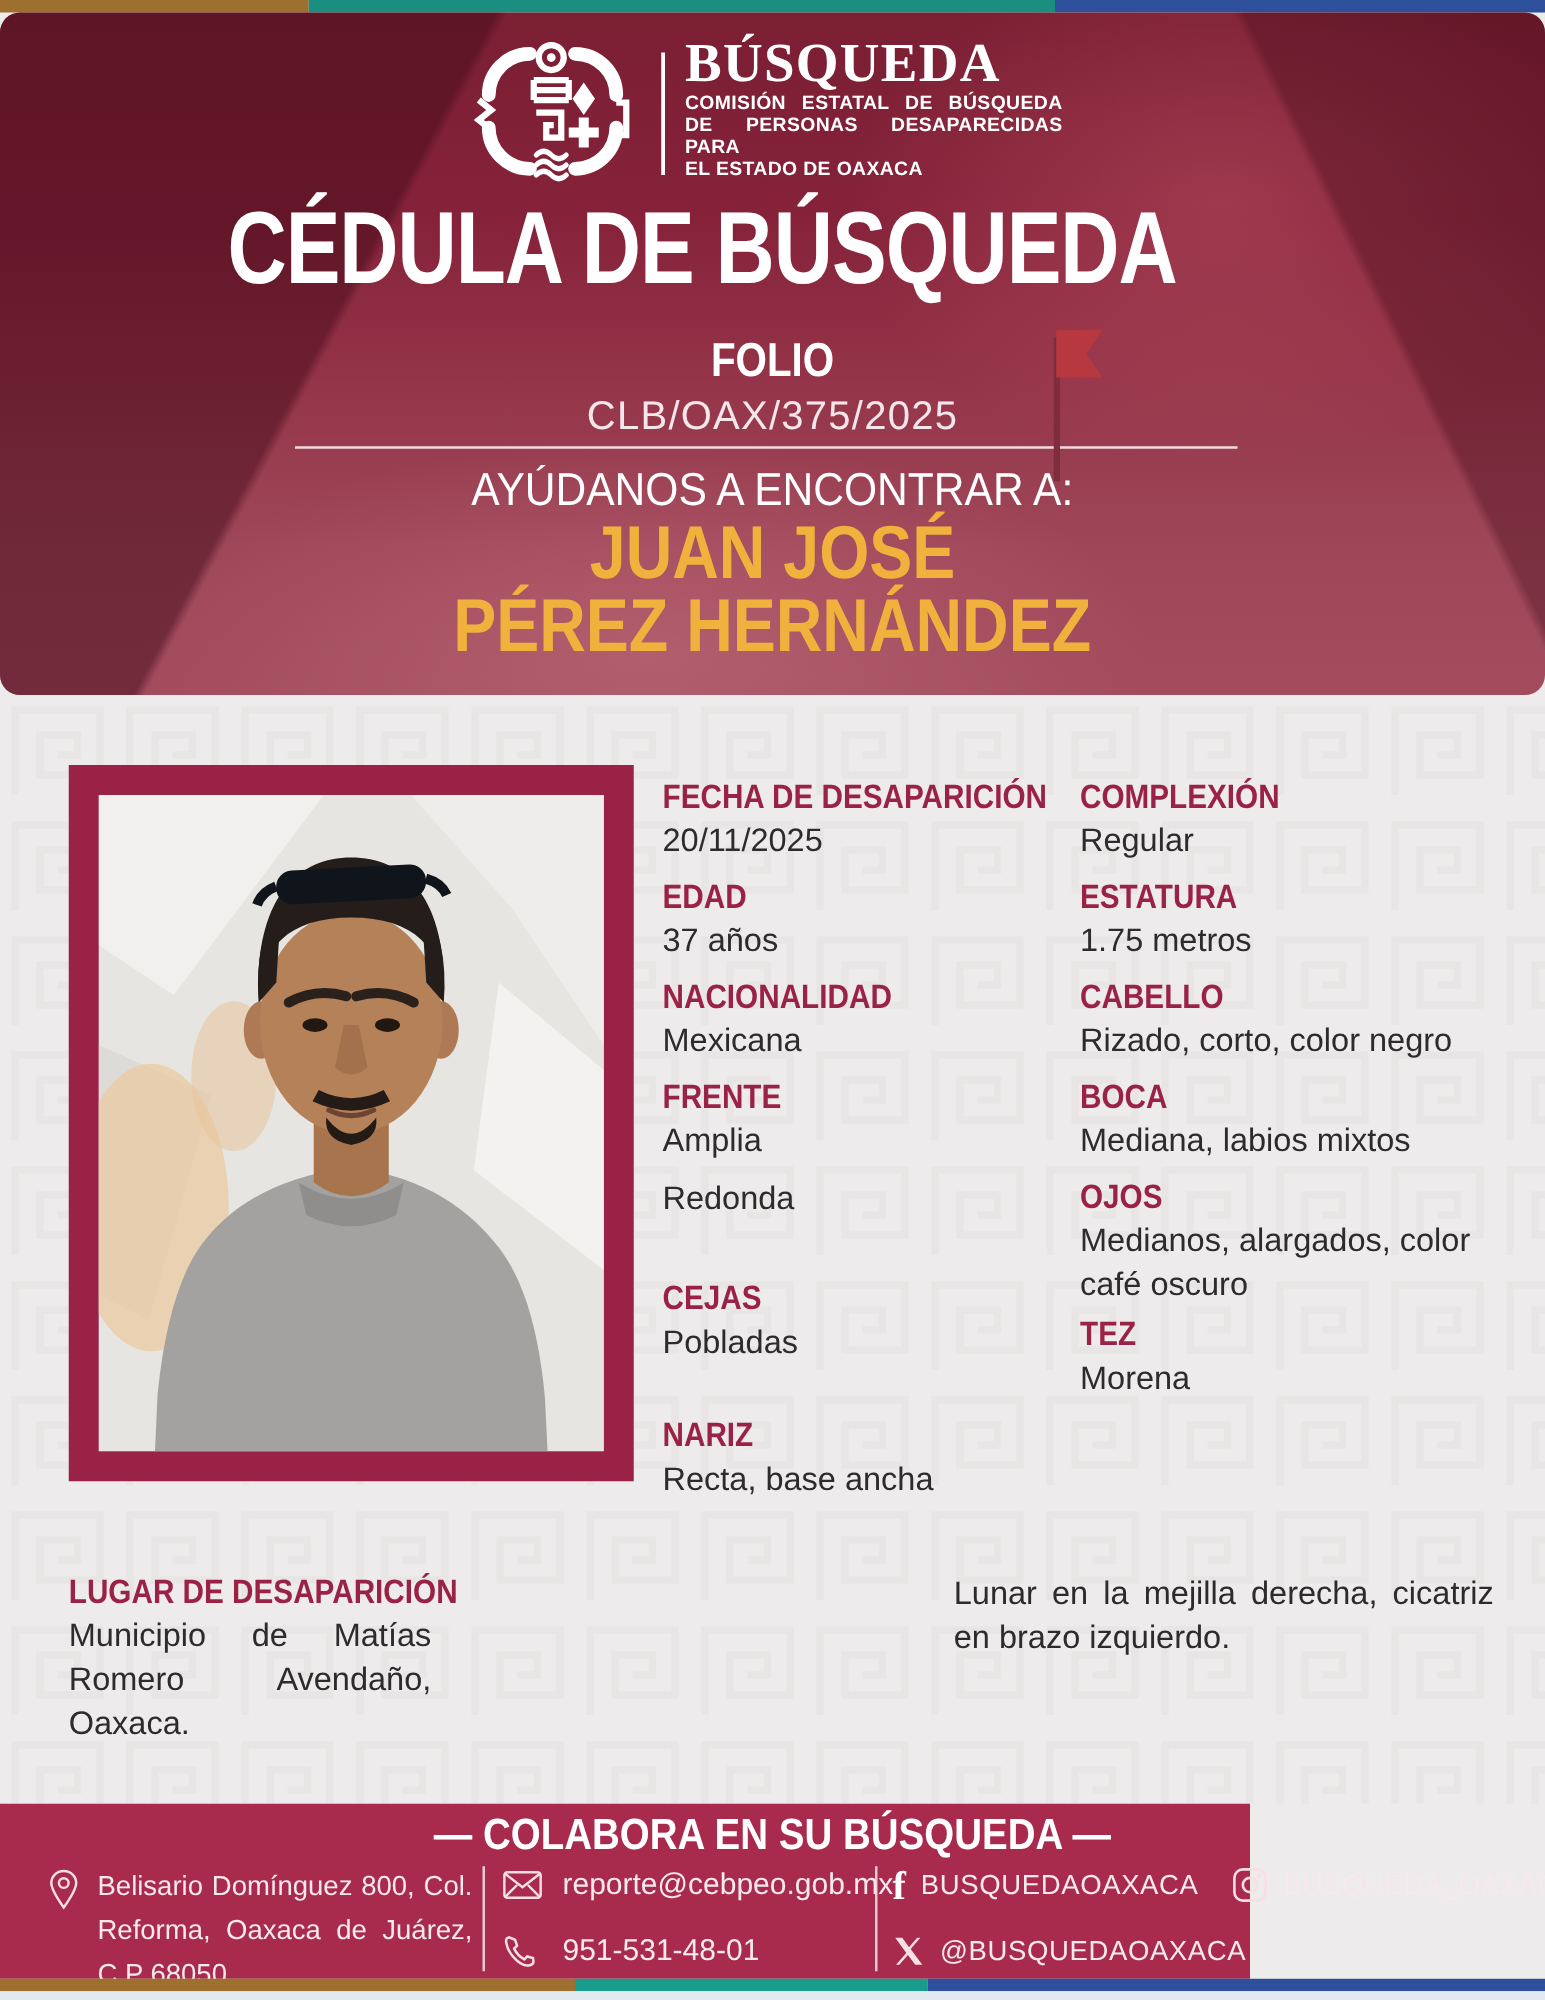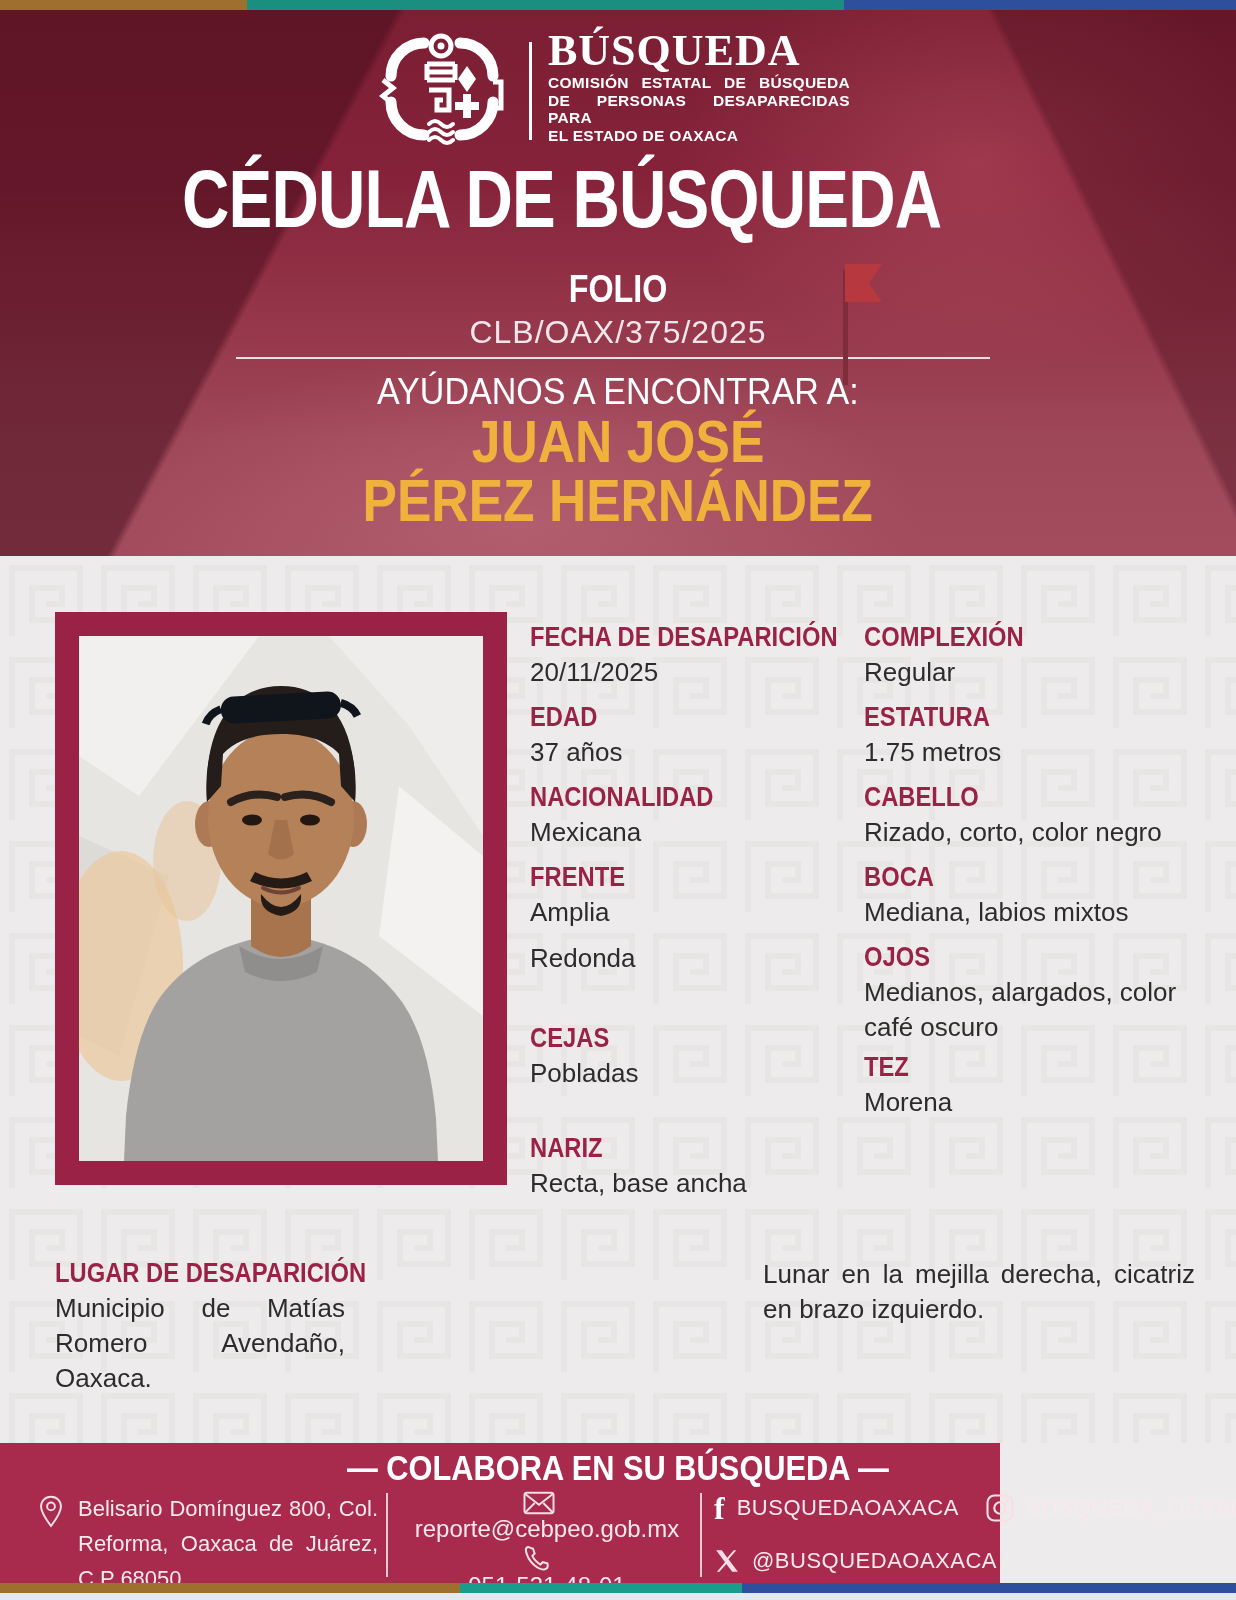--- a/index.html
+++ b/index.html
@@ -16,21 +16,21 @@
   .strip-top .seg-brown{ width:247px; background:#9d7030; }
   .strip-top .seg-teal{ width:597px; background:#1a8f80; }
   .strip-top .seg-blue{ width:392px; background:#2e4f9b; }
   .strip-bottom .seg-brown{ width:460px; background:#9d7030; }
   .strip-bottom .seg-teal{ width:282px; background:#1a9c8c; }
   .strip-bottom .seg-blue{ width:494px; background:#2e4f9b; }
   .page-bottom-edge{ position:absolute; left:0; top:1593px; width:1236px; height:7px; background:#e3e9f0; }
 
   
   .hero{ position:absolute; left:0; top:10px; width:1236px; height:546px;
-    background:linear-gradient(180deg,#7b1f33 0%,#85223a 30%,#953549 55%,#9e4759 78%,#a24c5e 100%); overflow:hidden; }
+    background:linear-gradient(180deg,#7b1f33 0%,#85223a 30%,#953549 55%,#9e4759 78%,#a24c5e 100%); overflow:hidden;border-radius:16px; }
   .hero::before{ content:""; position:absolute; inset:0;
     background:
       linear-gradient(118deg, rgba(66,11,24,.50) 26%, rgba(66,11,24,0) 26.6%),
       linear-gradient(244deg, rgba(66,11,24,.38) 16%, rgba(66,11,24,0) 16.6%),
       radial-gradient(ellipse 430px 300px at 79% 28%, rgba(219,110,124,.30), rgba(219,110,124,0) 70%),
       radial-gradient(ellipse 560px 240px at 42% 94%, rgba(226,144,154,.28), rgba(226,144,154,0) 72%); }
   .hero > *{ position:relative; z-index:2; }
 
   .brand{ position:absolute; left:375px; top:18px; width:480px; height:130px; display:flex; align-items:flex-start; }
   .brand-logo{ width:132px; height:120px; flex:0 0 auto; }
@@ -93,21 +93,21 @@
   .fdiv-1{ left:386px; } .fdiv-2{ left:700px; }
 
   .fcol{ position:absolute; top:48px; }
   .fcol-address{ left:36px; width:342px; display:flex; }
   .pin-wrap{ width:30px; margin:4px 12px 0 0; flex:0 0 auto; }
   .address{ font-size:22px; line-height:35px; width:300px; }
   .address div{ text-align:justify; text-align-last:justify; }
   .address div:last-child{ text-align-last:left; }
 
   .fcol-contact{ left:402px; width:290px; }
-  .crow{ display:flex; align-items:center; height:34px;flex-direction:column; }
+  .crow{ display:flex; align-items:center; height:34px; }
   .crow + .crow{ margin-top:19px; }
   .crow .cicon{ width:34px; margin-right:14px; flex:0 0 auto; display:flex; align-items:center; }
   .crow .ctext{ font-size:24px; white-space:nowrap; }
 
   .fcol-social{ left:714px; width:515px; }
   .srow{ display:flex; align-items:center; height:34px; }
   .srow + .srow{ margin-top:19px; }
   .sicon{ display:inline-flex; align-items:center; justify-content:center; margin-right:12px; }
   .stext{ font-size:22px; letter-spacing:.5px; white-space:nowrap; }
   .stext.gap-right{ margin-right:26px; }

